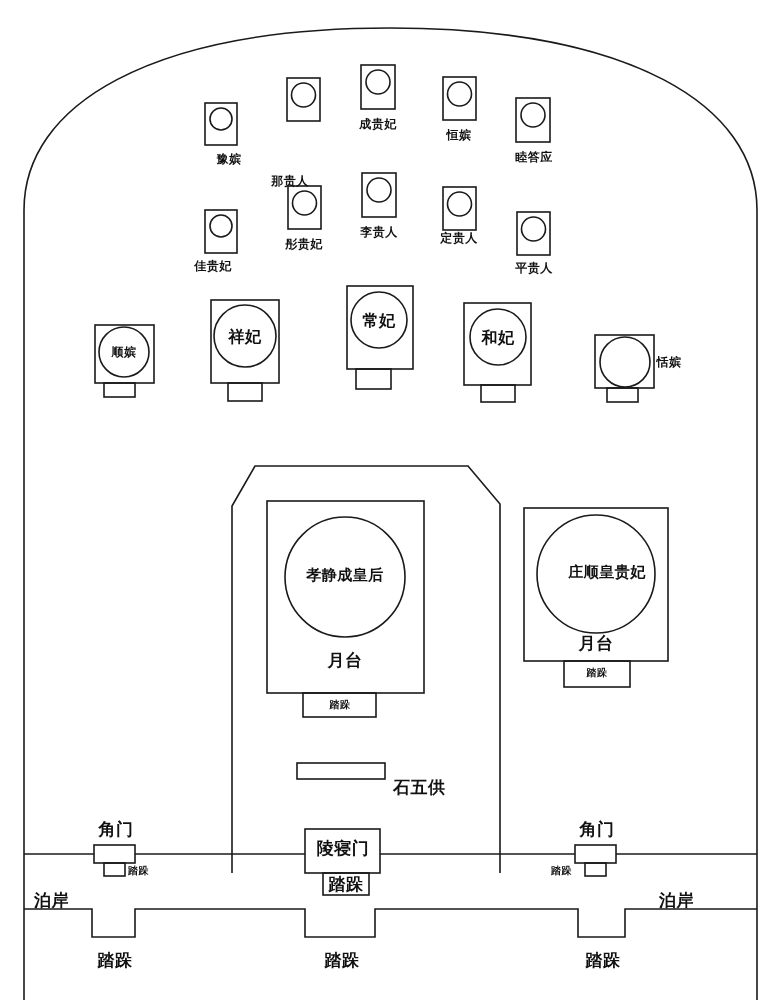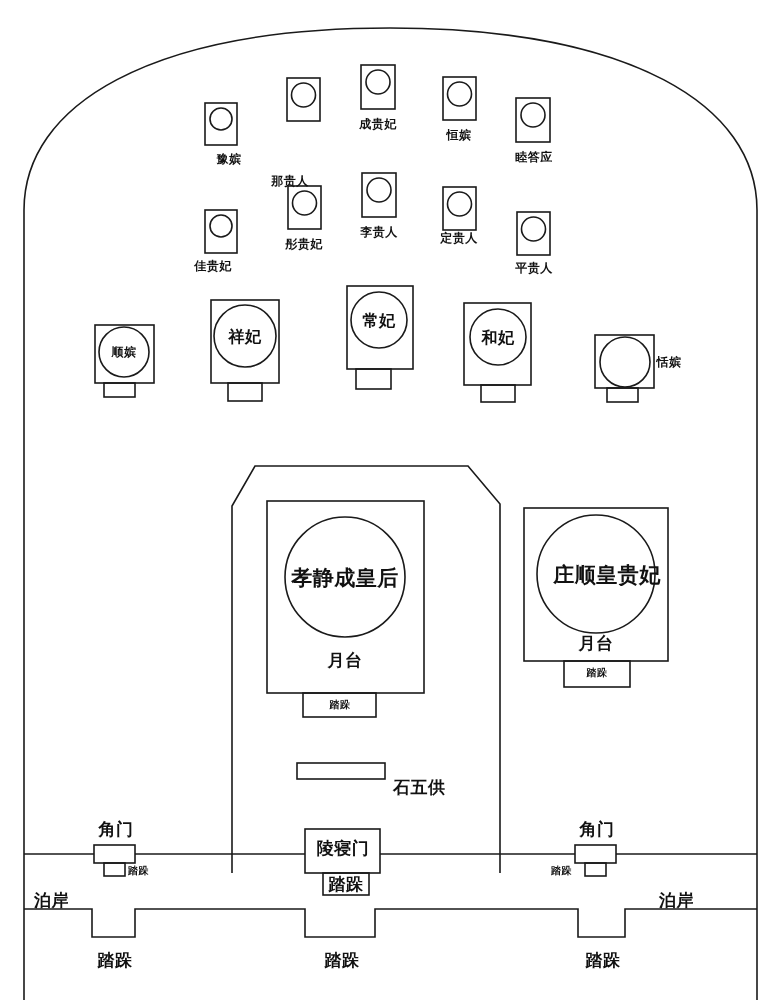--- a/index.html
+++ b/index.html
@@ -28,21 +28,21 @@
     position: absolute;
     color: #111111;
     font-weight: bold;
     white-space: nowrap;
     letter-spacing: 0.5px;
     line-height: 1;
   }
   .lbl-sm   { font-size: 12px; }
   .lbl-md   { font-size: 16px; }
   .lbl-lg   { font-size: 17px; }
-  .lbl-xl   { font-size: 21px; text-align: center; }
+  .lbl-xl   { font-size: 15px; text-align: center; }
   .lbl-tiny { font-size: 10px; }
   .ctr { transform: translateX(-50%); }
 </style>
 </head>
 <body>
 
 <div id="stage">
 
   <svg id="plan" viewBox="0 0 781 1000">
     <g fill="none" stroke="#1a1a1a" stroke-width="1.6" stroke-linejoin="miter">

